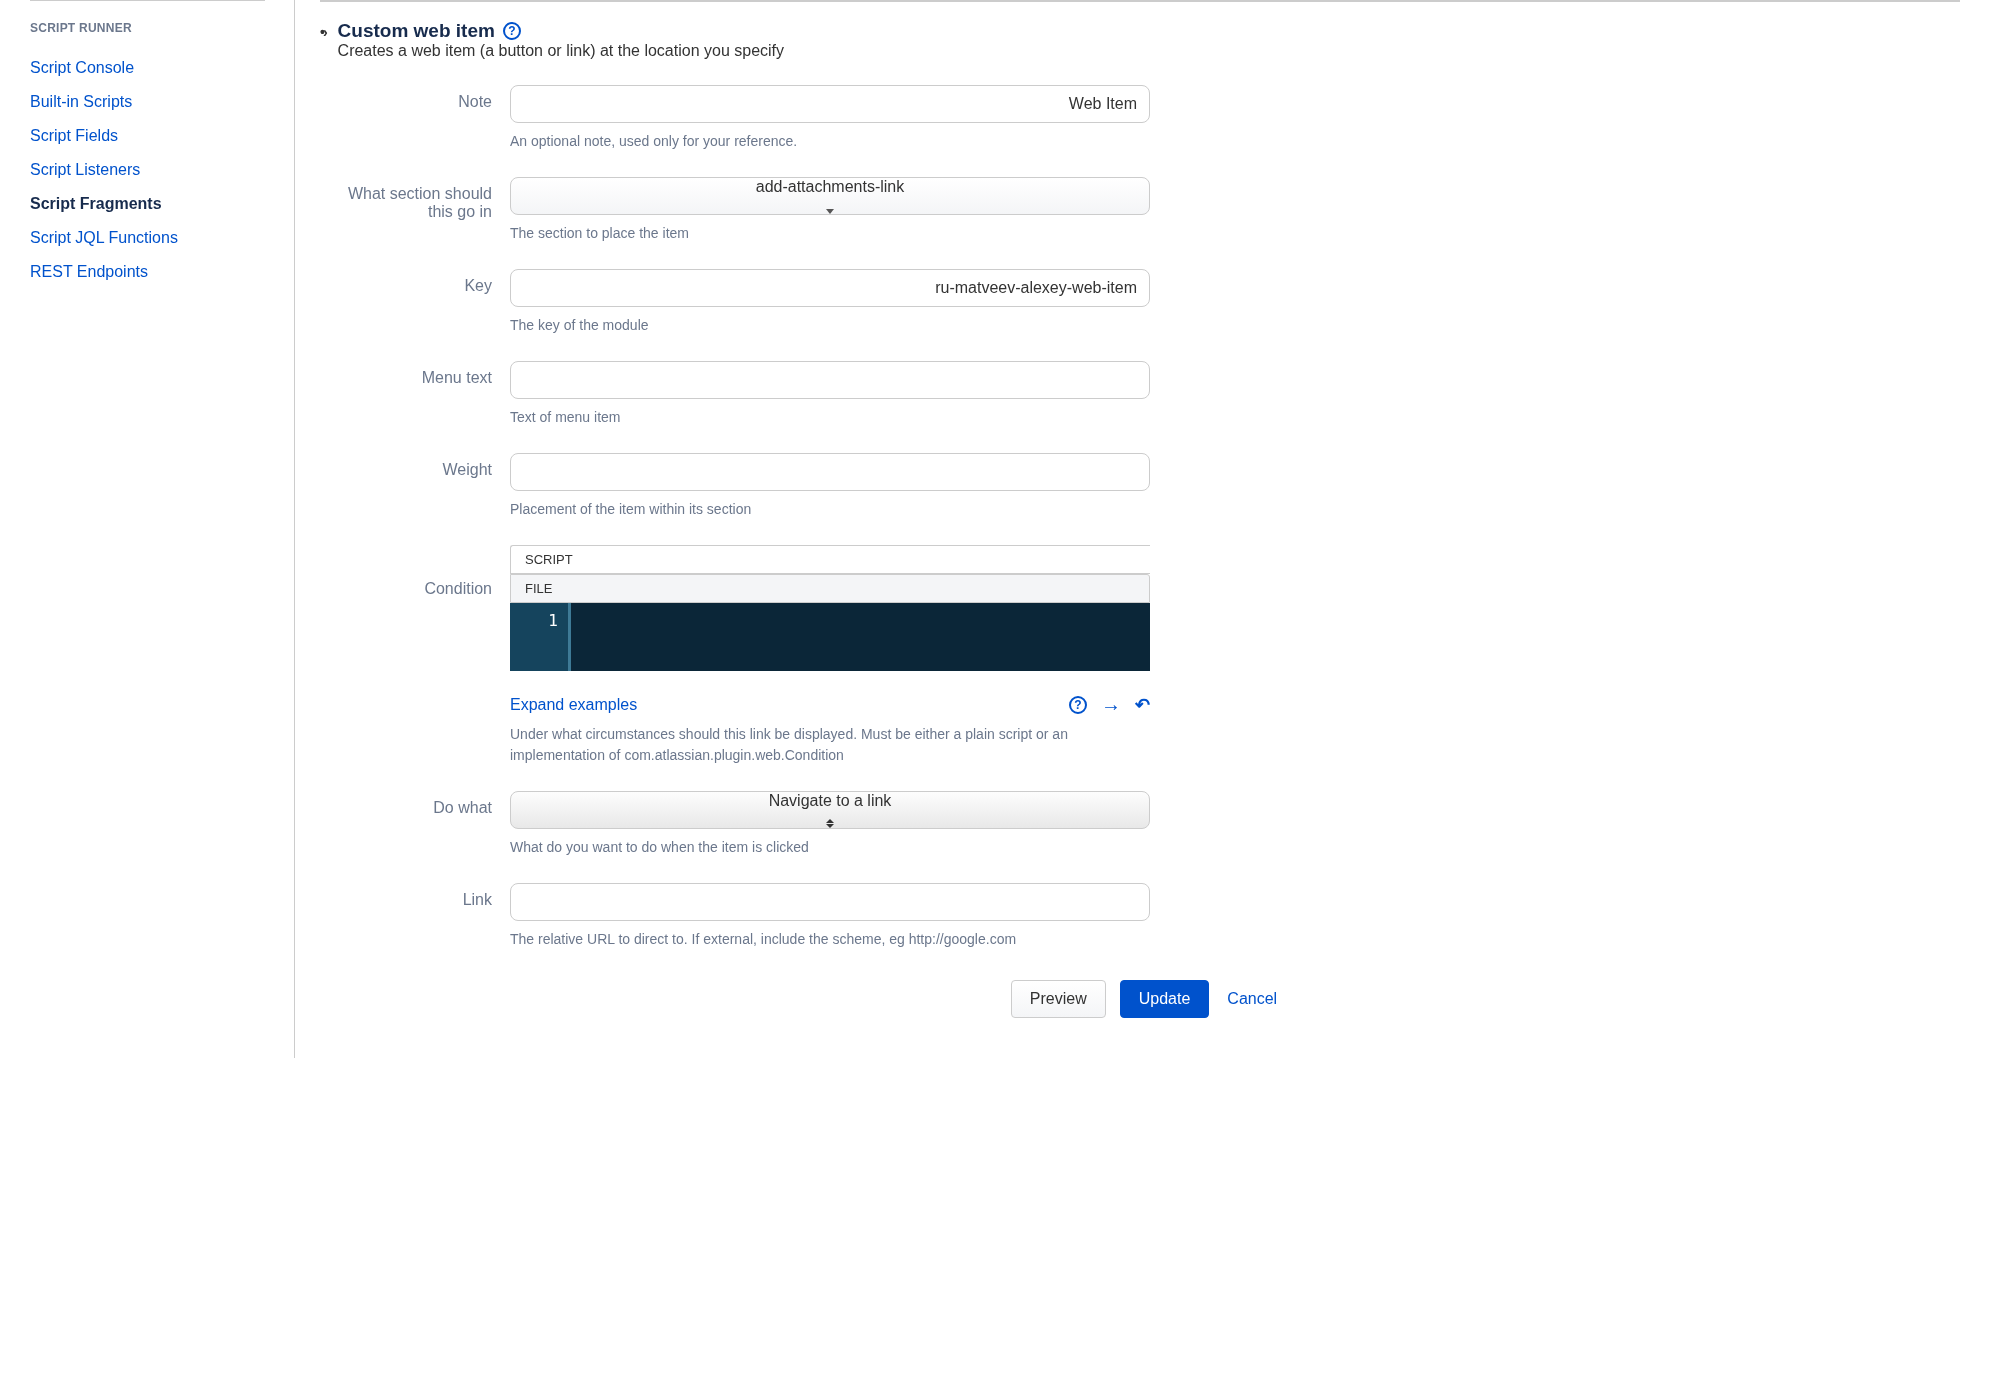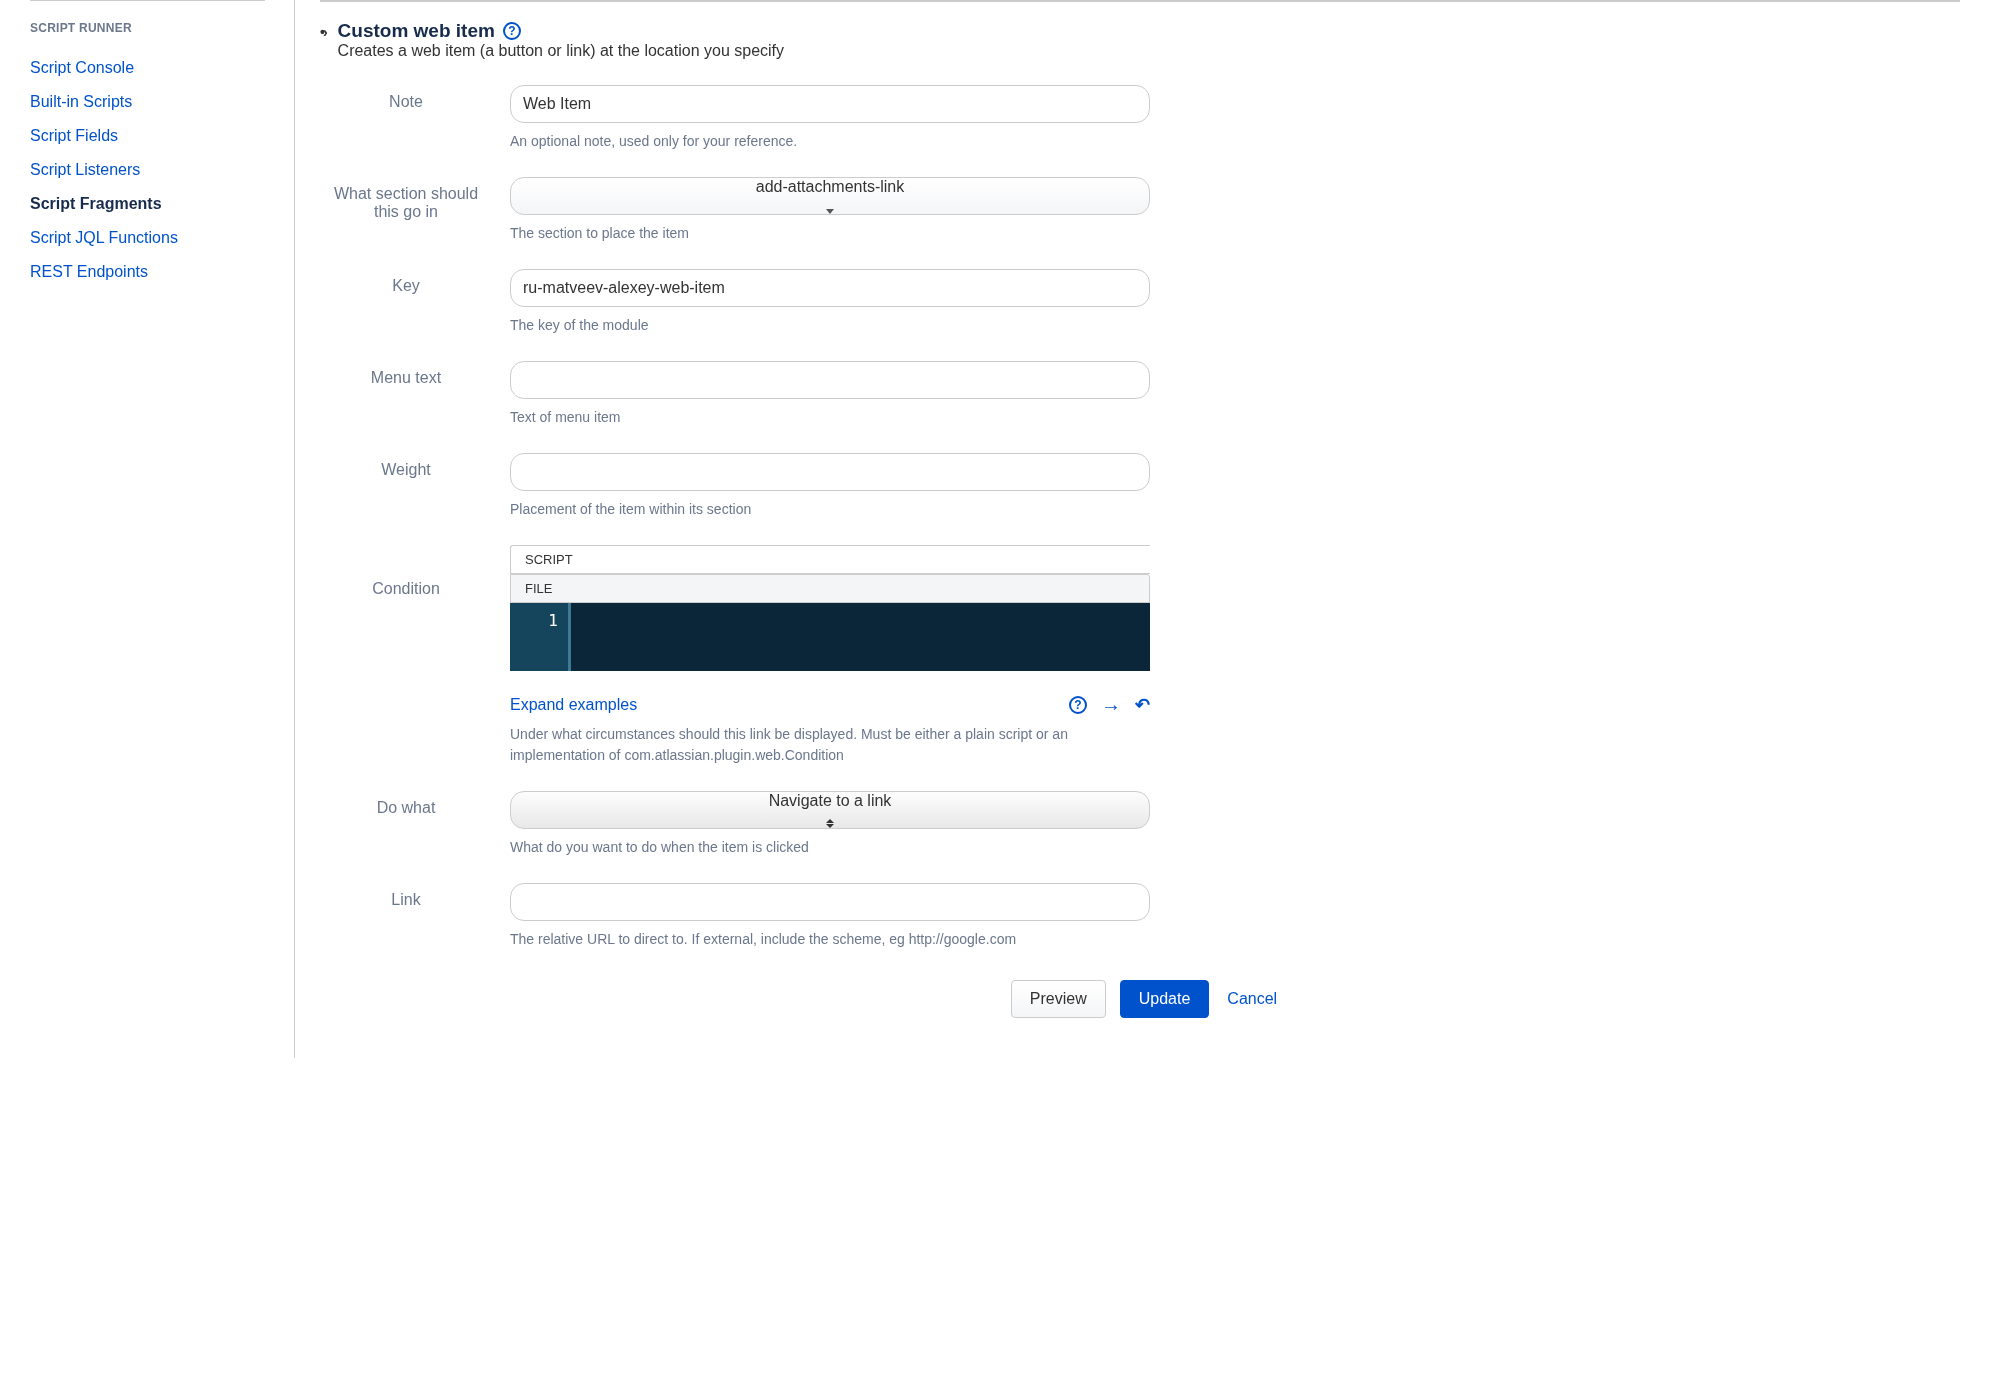--- a/index.html
+++ b/index.html
@@ -101,40 +101,41 @@
       font-size: 16px;
       color: #333;
       margin-top: 0;
     }
     .form-row {
       display: flex;
       margin-bottom: 25px;
     }
     .form-label {
       width: 190px;
-      text-align: center;
+      text-align: right;
       padding-right: 18px;
       padding-top: 8px;
       font-size: 16px;
       color: #6b778c;
       flex-shrink: 0;
     }
     .form-control-wrap {
       flex: 1;
       max-width: 640px;
     }
     .text-input, .select-input {
       width: 100%;
       height: 38px;
       padding: 0 12px;
       border: 1px solid #ccc;
-      border-radius: 14px;
+      border-radius: 8px;
       font-size: 16px;
       color: #333;
       background: #fff;
+      text-align: right;
     }
     .select-input {
       background: linear-gradient(#fff, #f4f5f7);
       cursor: pointer;
       position: relative;
       display: flex;
       align-items: center;
       justify-content: space-between;
       flex-direction: column;
     }

